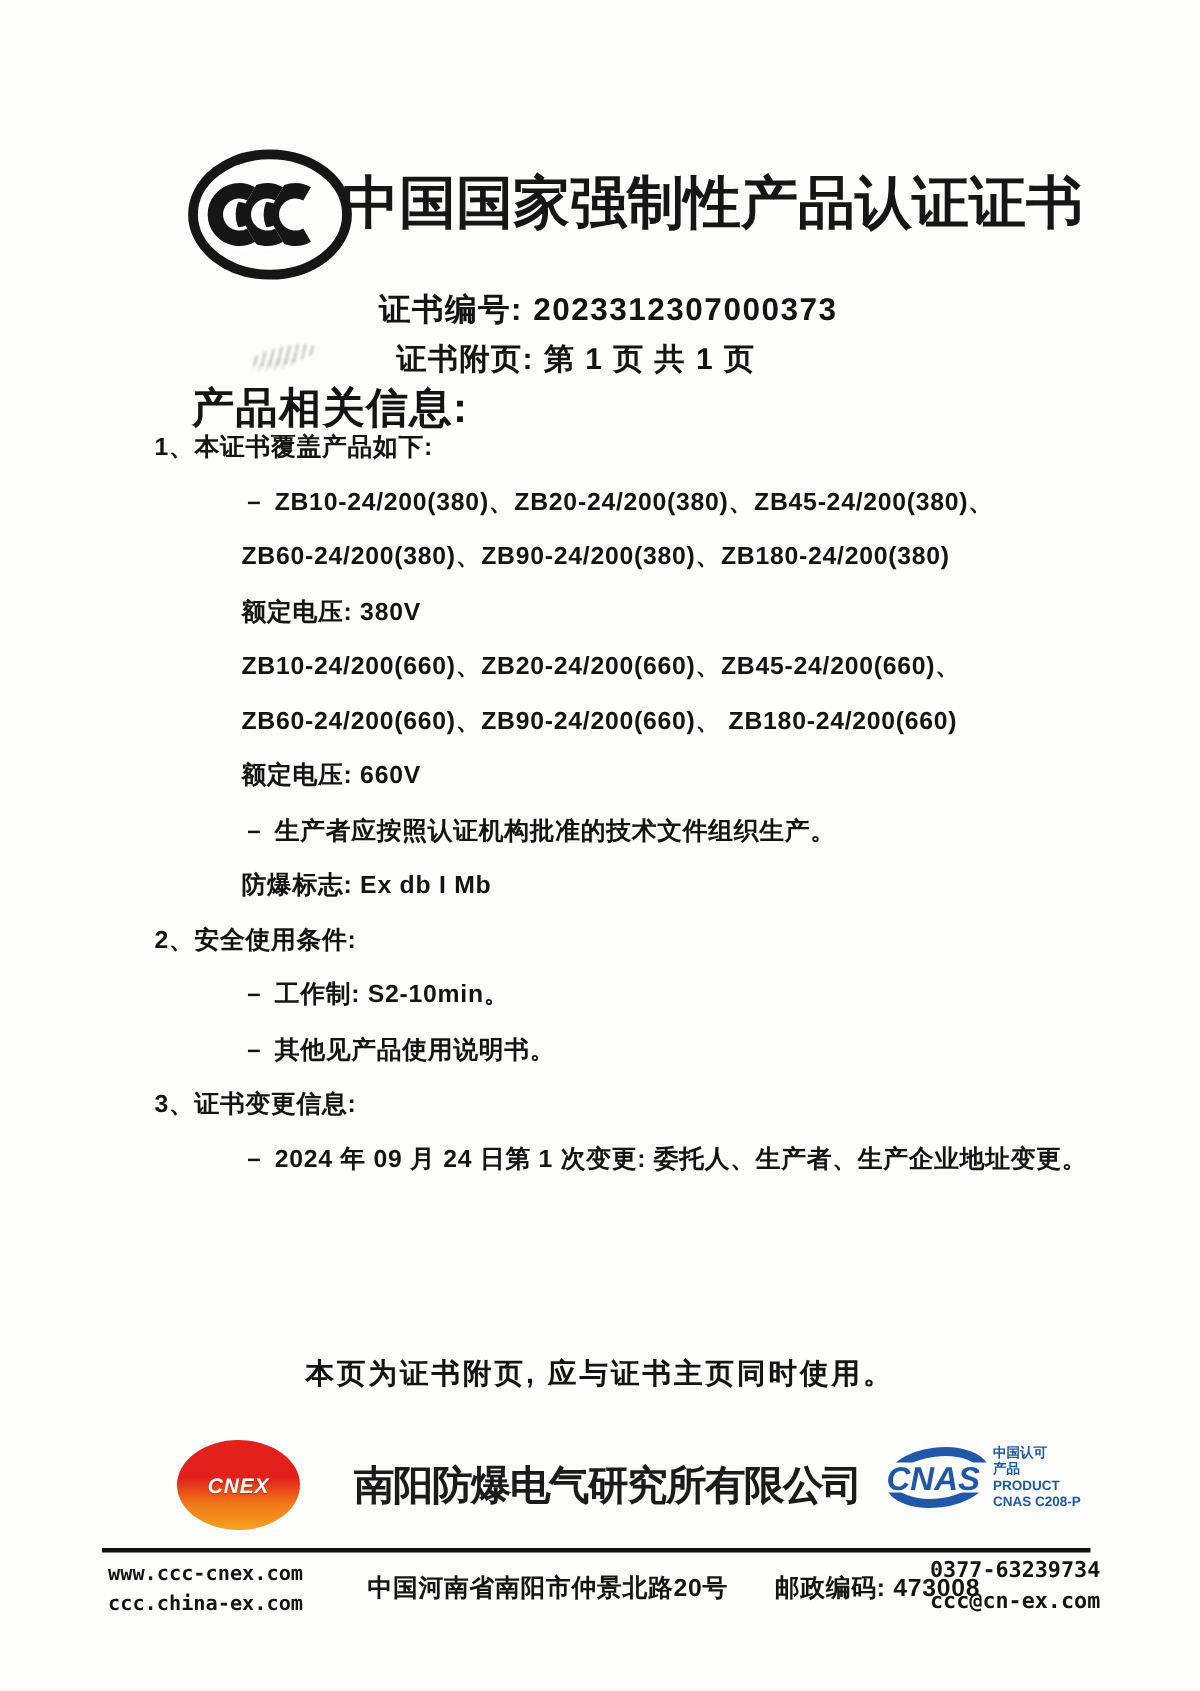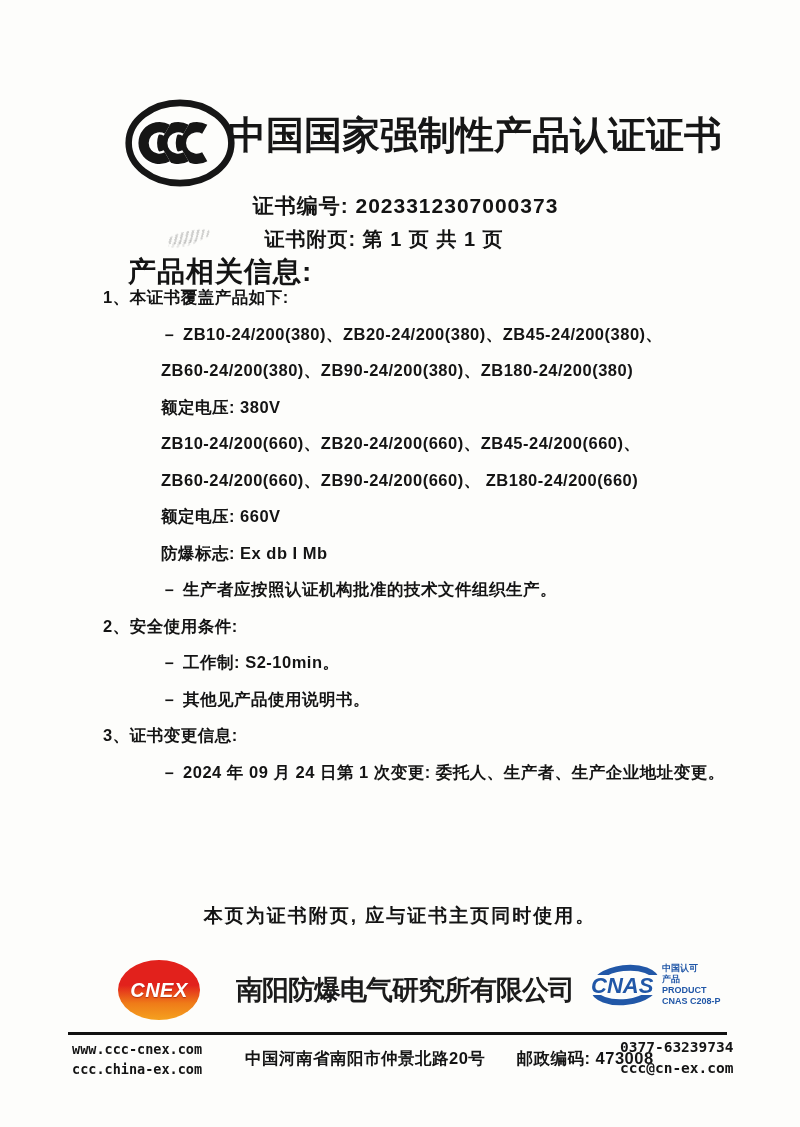--- a/index.html
+++ b/index.html
@@ -91,21 +91,21 @@
     left: 118px; top: 960px;
     width: 82px; height: 60px;
     border-radius: 50%;
     background: linear-gradient(180deg, #e2211c 0%, #e2211c 42%, #ef7b18 72%, #f5a11f 100%);
     display: flex;
     align-items: center;
     justify-content: center;
   }
   .cnex-text {
     color: #ffffff;
-    font-size: 20px;
+    font-size: 14px;
     font-weight: 700;
     font-style: italic;
     letter-spacing: 0.5px;
     text-shadow: 0 1px 1px rgba(120,0,0,.45);
   }
   .company-name {
     position: absolute;
     left: 236px; top: 972px;
     font-size: 27px;
     font-weight: 600;
@@ -204,22 +204,22 @@
   <div class="section-title">产品相关信息:</div>
 
   <div class="body-lines">
     <div class="line indent0">1、本证书覆盖产品如下:</div>
     <div class="line indent1">－ ZB10-24/200(380)、ZB20-24/200(380)、ZB45-24/200(380)、</div>
     <div class="line indent1">ZB60-24/200(380)、ZB90-24/200(380)、ZB180-24/200(380)</div>
     <div class="line indent1">额定电压: 380V</div>
     <div class="line indent1">ZB10-24/200(660)、ZB20-24/200(660)、ZB45-24/200(660)、</div>
     <div class="line indent1">ZB60-24/200(660)、ZB90-24/200(660)、 ZB180-24/200(660)</div>
     <div class="line indent1">额定电压: 660V</div>
+    <div class="line indent1">－ 生产者应按照认证机构批准的技术文件组织生产。</div>
     <div class="line indent1">防爆标志: Ex db I Mb</div>
-    <div class="line indent1">－ 生产者应按照认证机构批准的技术文件组织生产。</div>
     <div class="line indent0">2、安全使用条件:</div>
     <div class="line indent1">－ 工作制: S2-10min。</div>
     <div class="line indent1">－ 其他见产品使用说明书。</div>
     <div class="line indent0">3、证书变更信息:</div>
     <div class="line indent1">－ 2024 年 09 月 24 日第 1 次变更: 委托人、生产者、生产企业地址变更。</div>
   </div>
 
   <div class="footer-note">本页为证书附页, 应与证书主页同时使用。</div>
 
   <div class="cnex-logo">

